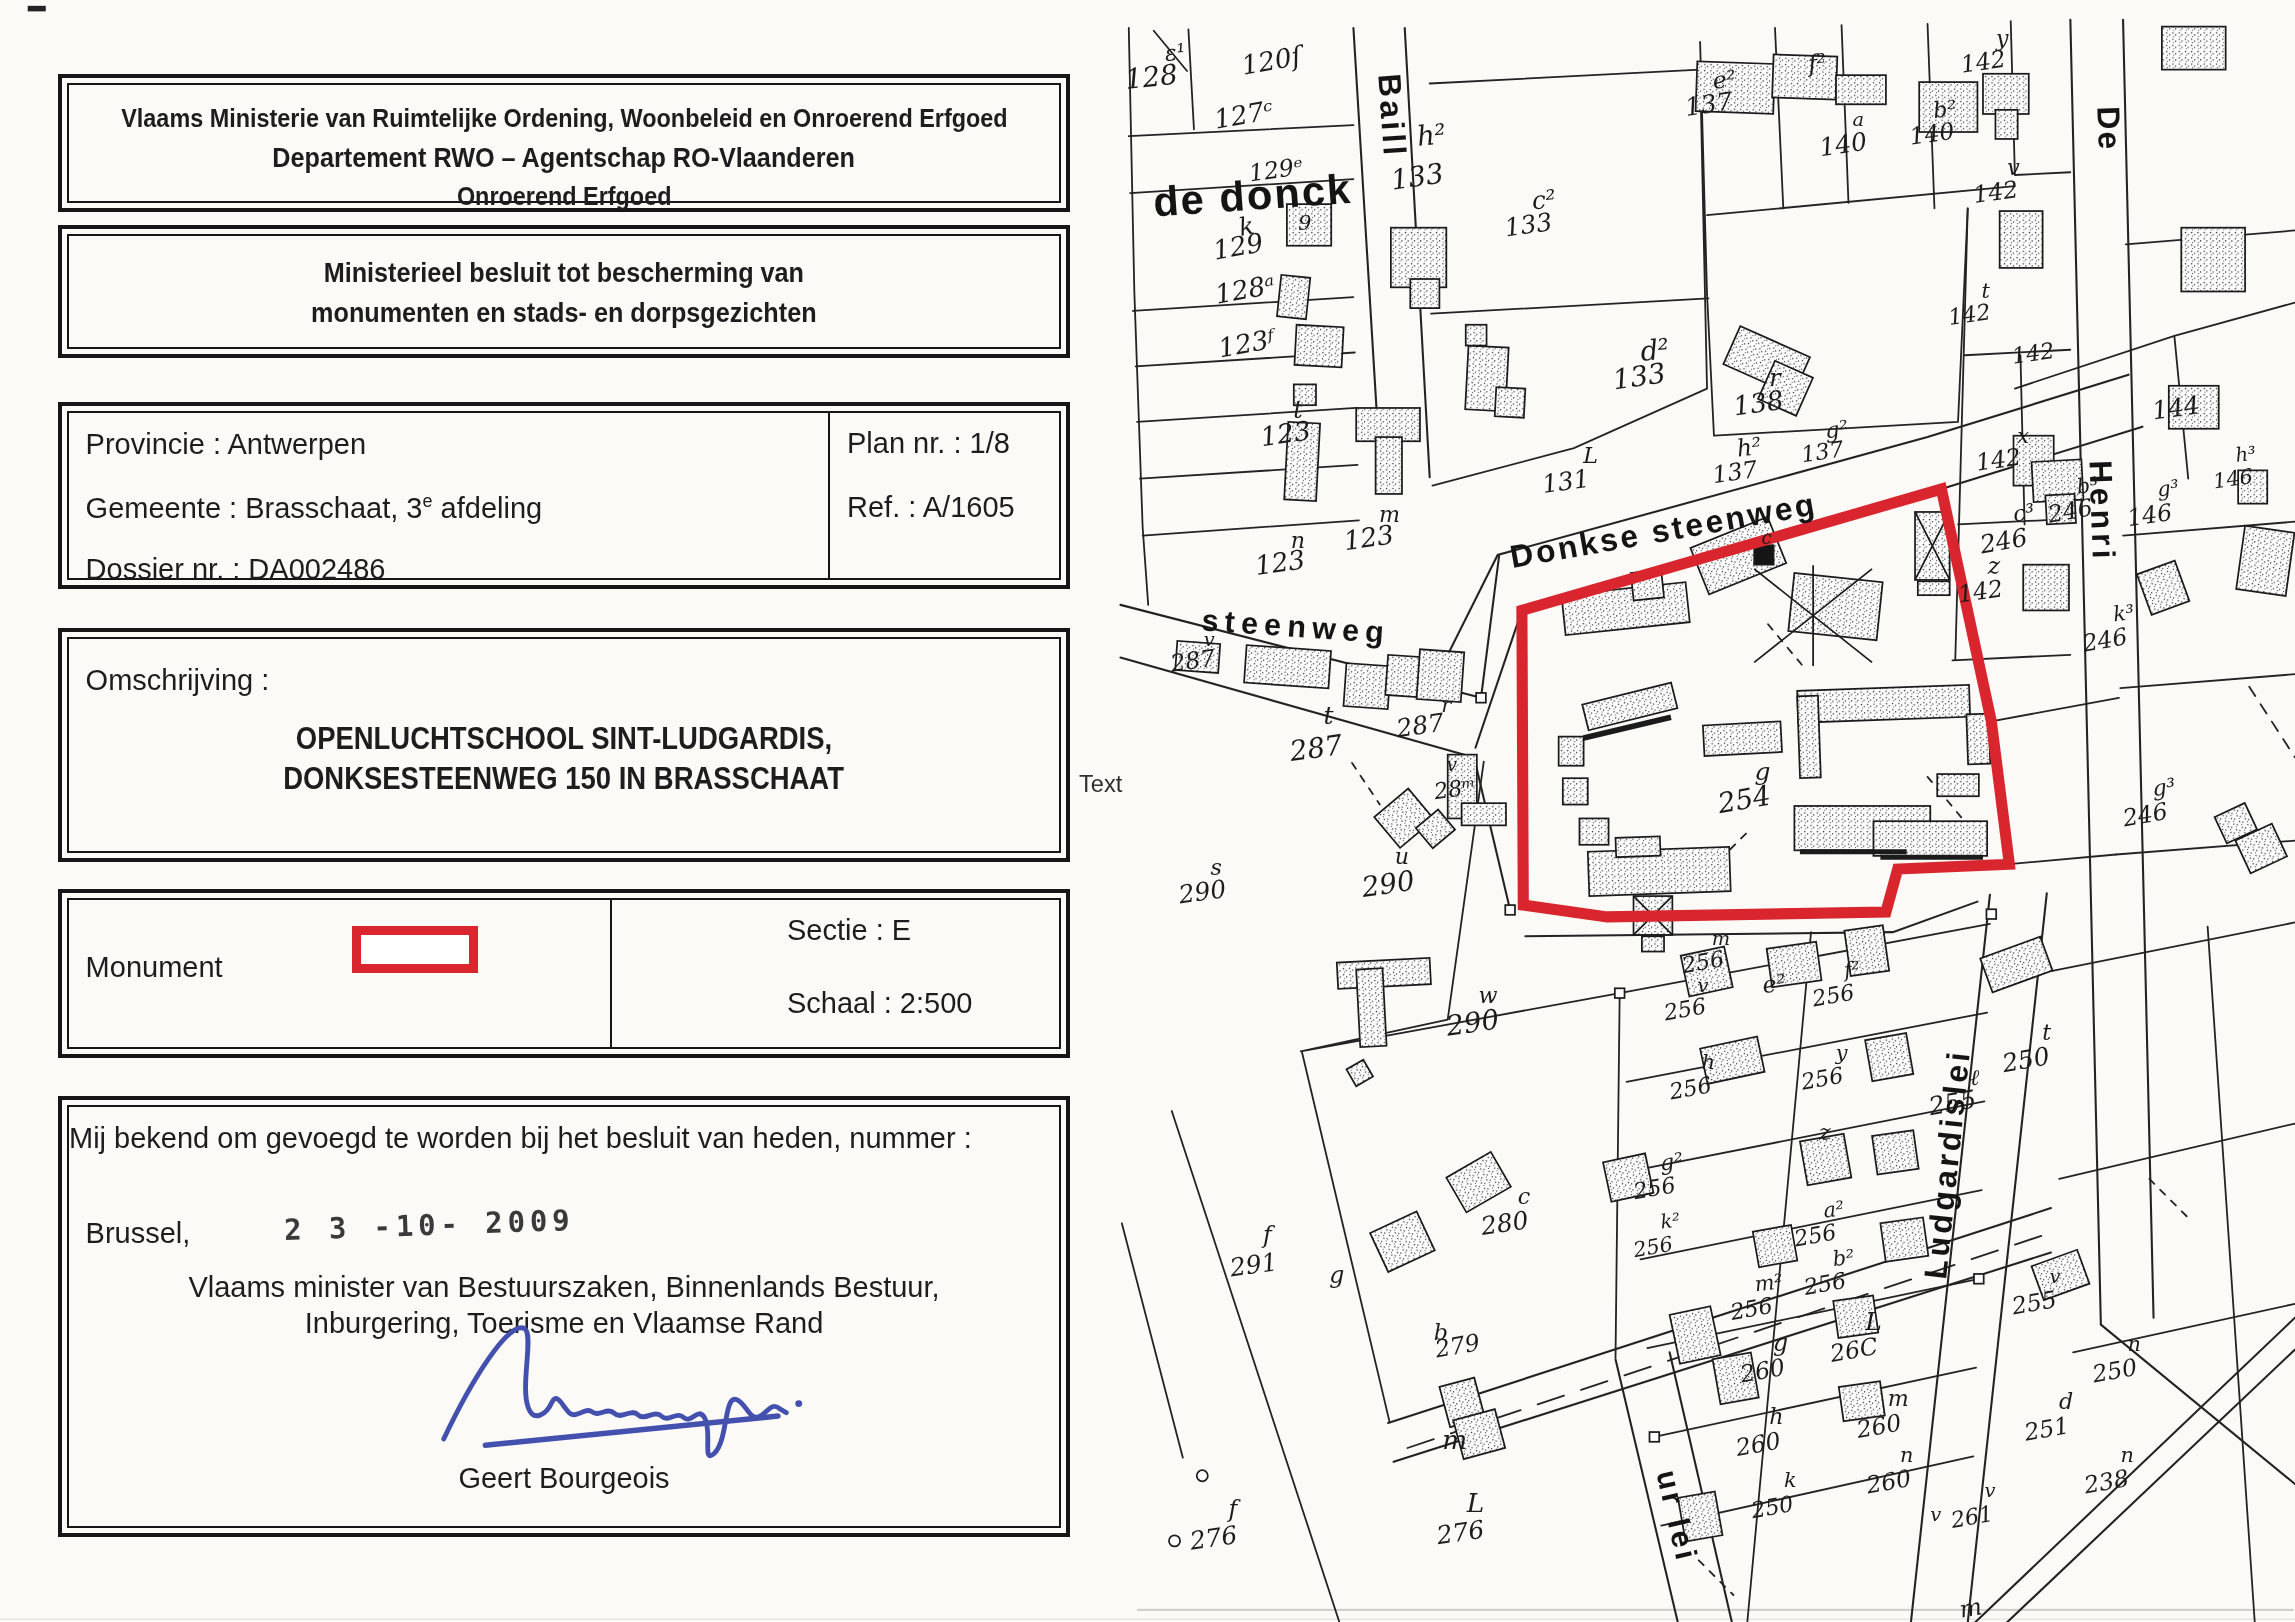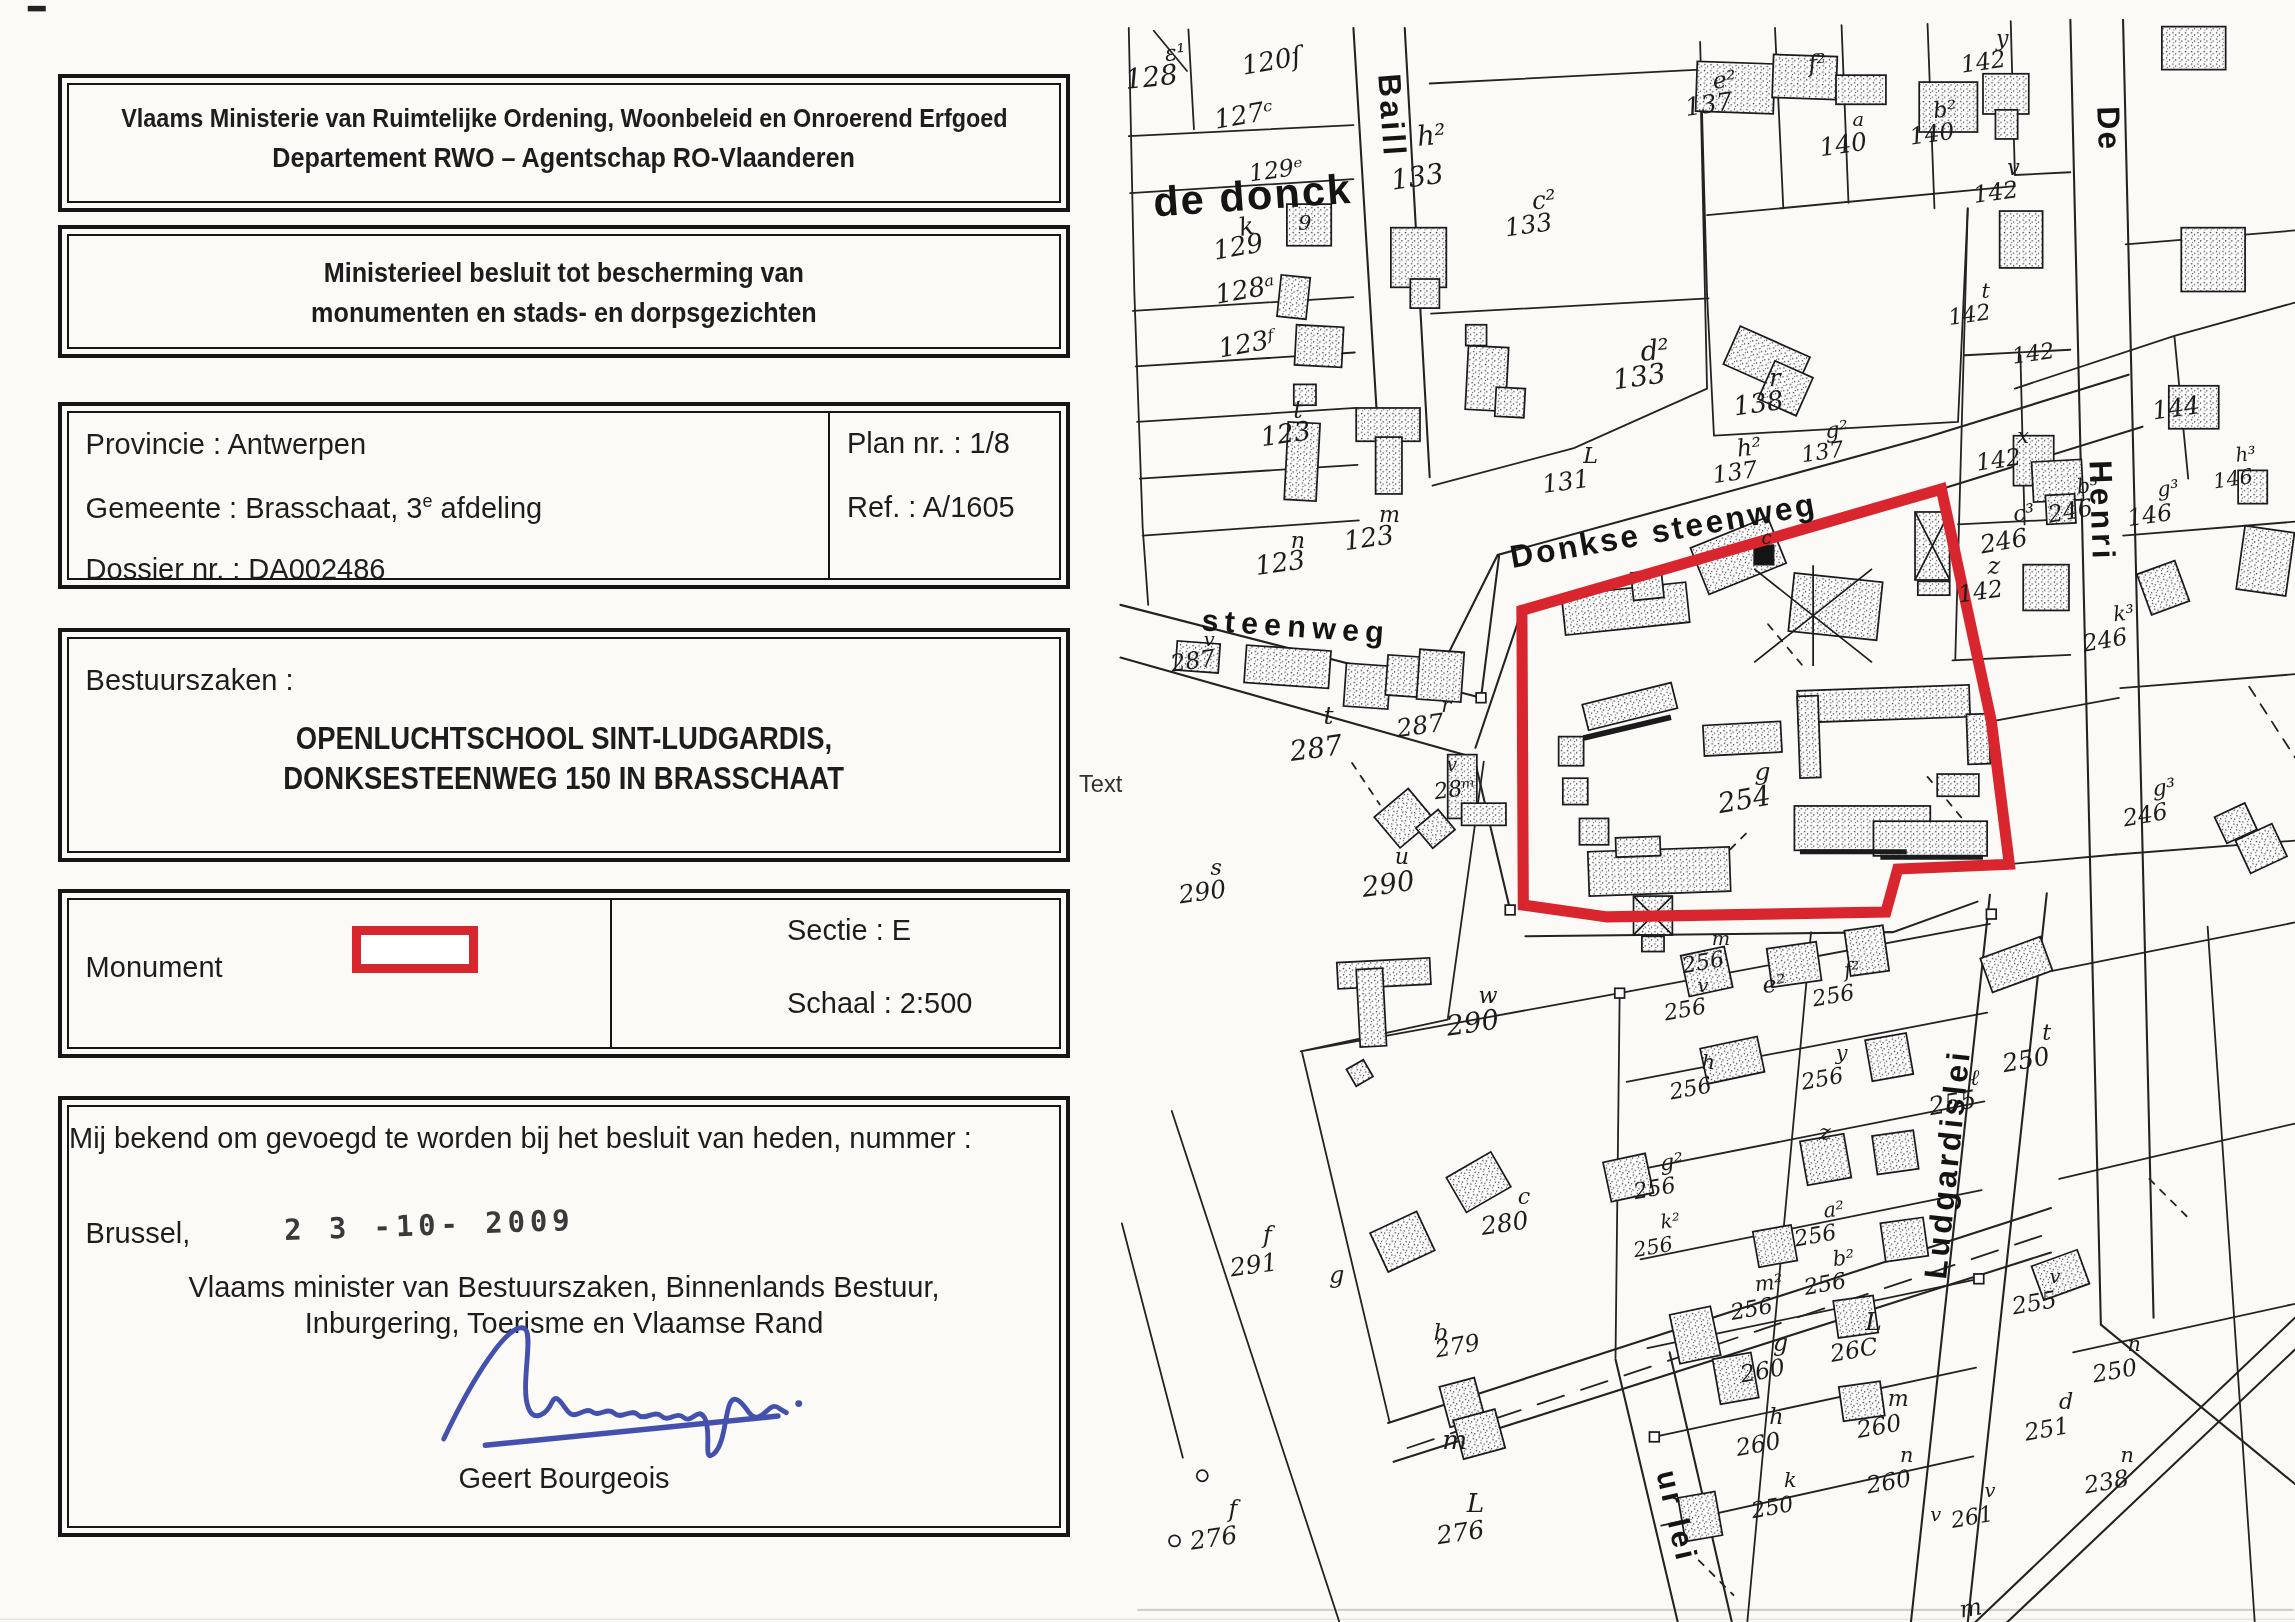--- a/index.html
+++ b/index.html
@@ -29,20 +29,21 @@
   #overlay{position:absolute;left:0;top:0;z-index:5;pointer-events:none;}
   .docbox{z-index:2;}
 </style>
 </head>
 <body>
 
 <div class="dbox docbox" style="left:58px;top:74px;width:1004px;height:130px;">
   <div class="bx-inner">
     <div class="cline" style="top:18px;font-size:26px;"><span class="cond">Vlaams Ministerie van Ruimtelijke Ordening, Woonbeleid en Onroerend Erfgoed</span></div>
     <div class="cline" style="top:57px;font-size:28px;"><span class="cond">Departement RWO – Agentschap RO-Vlaanderen</span></div>
+    <div class="cline" style="top:96px;font-size:26px;"><span class="cond">Onroerend Erfgoed</span></div>
   </div>
 </div>
 
 <div class="dbox docbox" style="left:58px;top:225px;width:1004px;height:125px;">
   <div class="bx-inner">
     <div class="cline" style="top:21px;font-size:28px;"><span class="cond">Ministerieel besluit tot bescherming van</span></div>
     <div class="cline" style="top:61px;font-size:28px;"><span class="cond">monumenten en stads- en dorpsgezichten</span></div>
   </div>
 </div>
 
@@ -52,21 +53,21 @@
     <div class="row" style="left:16.6px;top:15.3px;"><span>Provincie : Antwerpen</span></div>
     <div class="row" style="left:16.6px;top:78px;"><span>Gemeente : Brasschaat, 3</span><sup class="e">e</sup><span> afdeling</span></div>
     <div class="row" style="left:16.6px;top:140px;">Dossier nr. : DA002486</div>
     <div class="row" style="left:778px;top:14px;">Plan nr. : 1/8</div>
     <div class="row" style="left:778px;top:78px;">Ref. : A/1605</div>
   </div>
 </div>
 
 <div class="dbox docbox" style="left:58px;top:628px;width:1004px;height:226px;">
   <div class="bx-inner">
-    <div class="row" style="left:16.6px;top:25px;">Bestuurszaken :</div>
+    <div class="row" style="left:16.6px;top:25px;">Omschrijving :</div>
     <div class="cline" style="top:82px;font-size:30.5px;"><span class="cond">OPENLUCHTSCHOOL SINT-LUDGARDIS,</span></div>
     <div class="cline" style="top:122px;font-size:30.5px;"><span class="cond">DONKSESTEENWEG  150 IN BRASSCHAAT</span></div>
   </div>
 </div>
 
 <div class="dbox docbox" style="left:58px;top:889px;width:1004px;height:161px;">
   <div class="vdiv" style="left:548px;"></div>
   <div class="bx-inner">
     <div class="row" style="left:16.6px;top:51px;">Monument</div>
     <div class="legend-rect" style="left:283px;top:26px;width:108px;height:29px;"></div>

